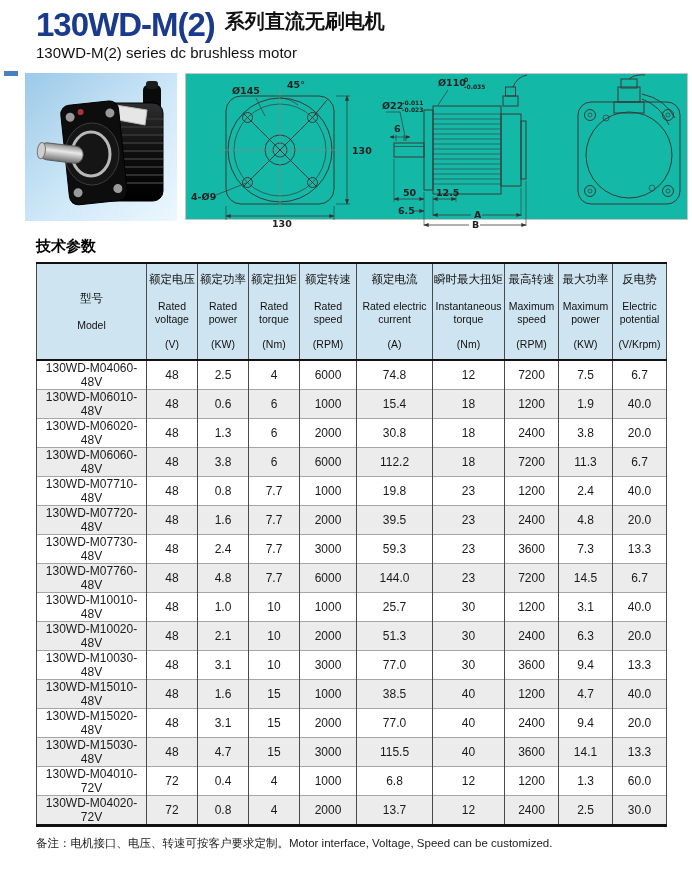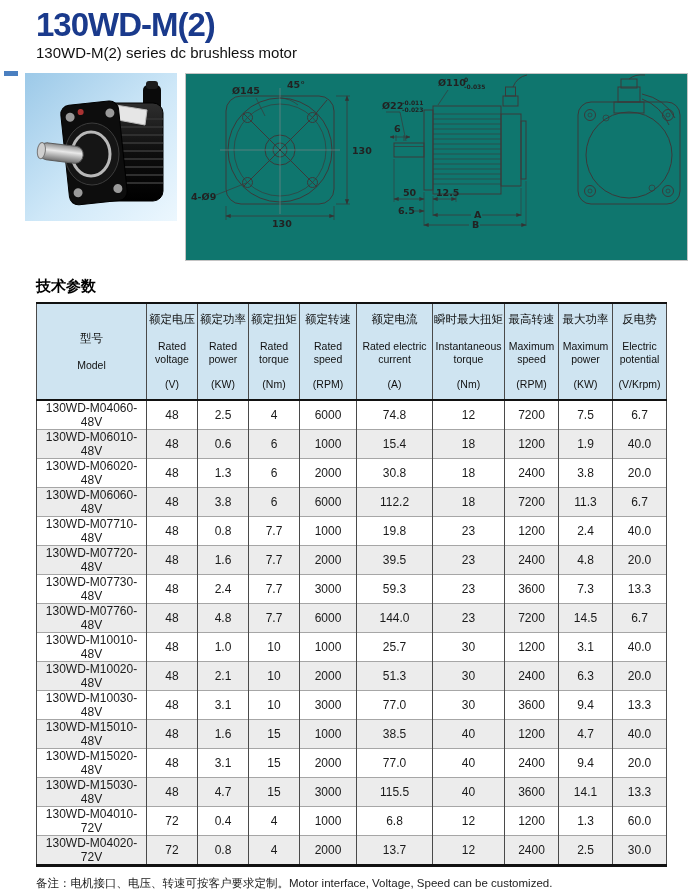--- a/index.html
+++ b/index.html
@@ -16,21 +16,21 @@
   .title-line{display:flex;align-items:flex-start;gap:10px;}
   .title-model{font-size:33px;font-weight:bold;color:var(--title-blue);letter-spacing:-1px;line-height:1.0;}
   .title-cn{font-size:20px;font-weight:bold;color:#111;}
   .subtitle{font-size:15px;color:#111;margin-top:3px;}
 
   .corner-mark{position:absolute;left:4px;top:71px;width:14px;height:5px;background:#4a7fc0;}
 
   
   .media-row{display:flex;margin-left:25px;margin-top:12px;gap:8px;}
   .photo{width:152px;height:148px;flex:0 0 auto;}
-  .drawing-panel{width:503px;height:188px;border:1px solid #c4c4c4;background:#0f766e;flex:0 0 auto;}
+  .drawing-panel{width:503px;height:147px;border:1px solid #c4c4c4;background:#14b8a6;flex:0 0 auto;}
   .drawing-panel svg{display:block;}
 
   
   .section-heading{margin:16px 0 0 36px;font-size:15px;font-weight:bold;color:#000000;}
 
   
   table.spec{border-collapse:collapse;table-layout:fixed;width:630px;margin:6px 0 0 36px;
     border-top:2px solid #111;border-bottom:3px solid #111;border-left:1px solid #444;border-right:1px solid #444;}
   table.spec th,table.spec td{border-left:1px solid #4a4a4a;border-right:1px solid #4a4a4a;text-align:center;vertical-align:middle;}
   table.spec thead th{background:var(--header-bg);border-bottom:2px solid #111;font-weight:normal;height:97px;padding:4px 0;}
@@ -45,20 +45,21 @@
   
   .dim{font-family:"DejaVu Sans",sans-serif;font-size:9.5px;font-weight:bold;fill:#222;}
   .dim-sm{font-family:"DejaVu Sans",sans-serif;font-size:6px;font-weight:bold;fill:#222;}
 </style>
 </head>
 <body>
 
 <div class="title-block">
   <div class="title-line">
     <span class="title-model">130WD-M(2)</span>
+    <span class="title-cn">系列直流无刷电机</span>
   </div>
   <div class="subtitle">130WD-M(2) series dc brushless motor</div>
 </div>
 
 <div class="corner-mark"></div>
 
 <div class="media-row">
 
   <div class="photo">
     <svg width="152" height="148" viewBox="0 0 152 148">

